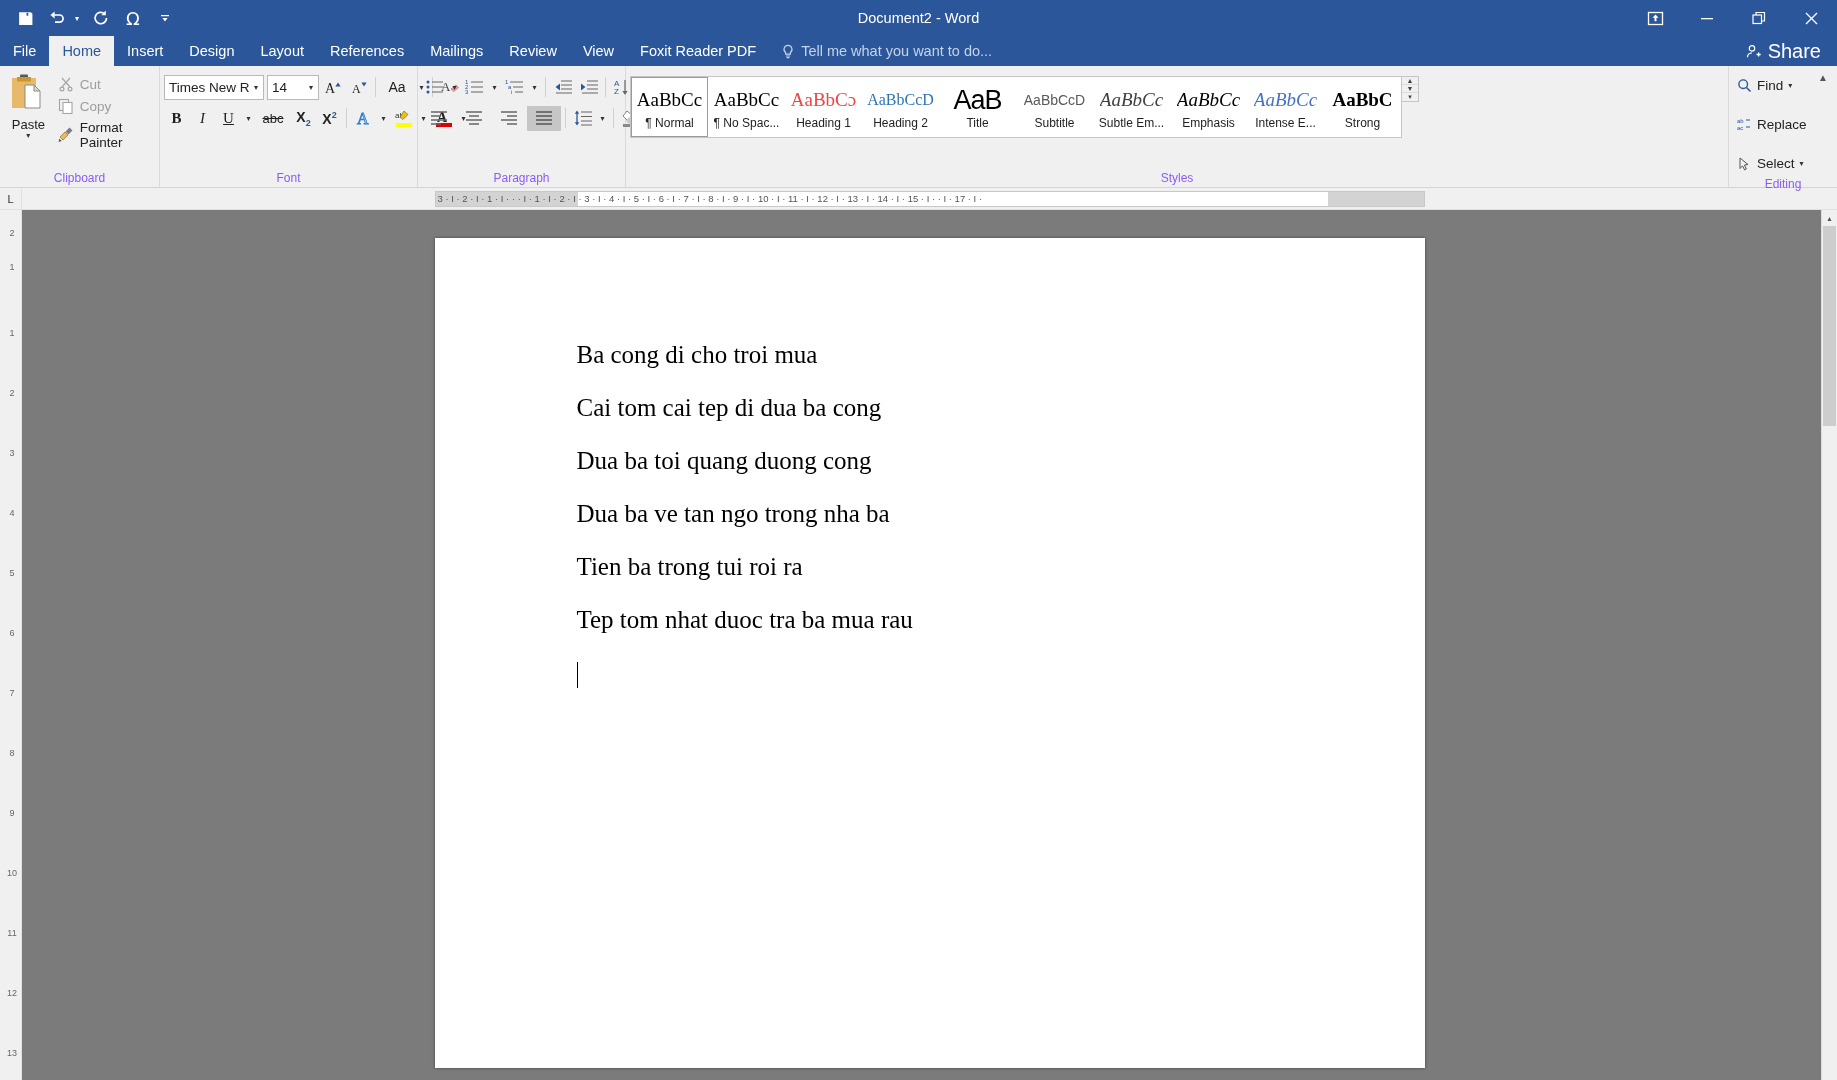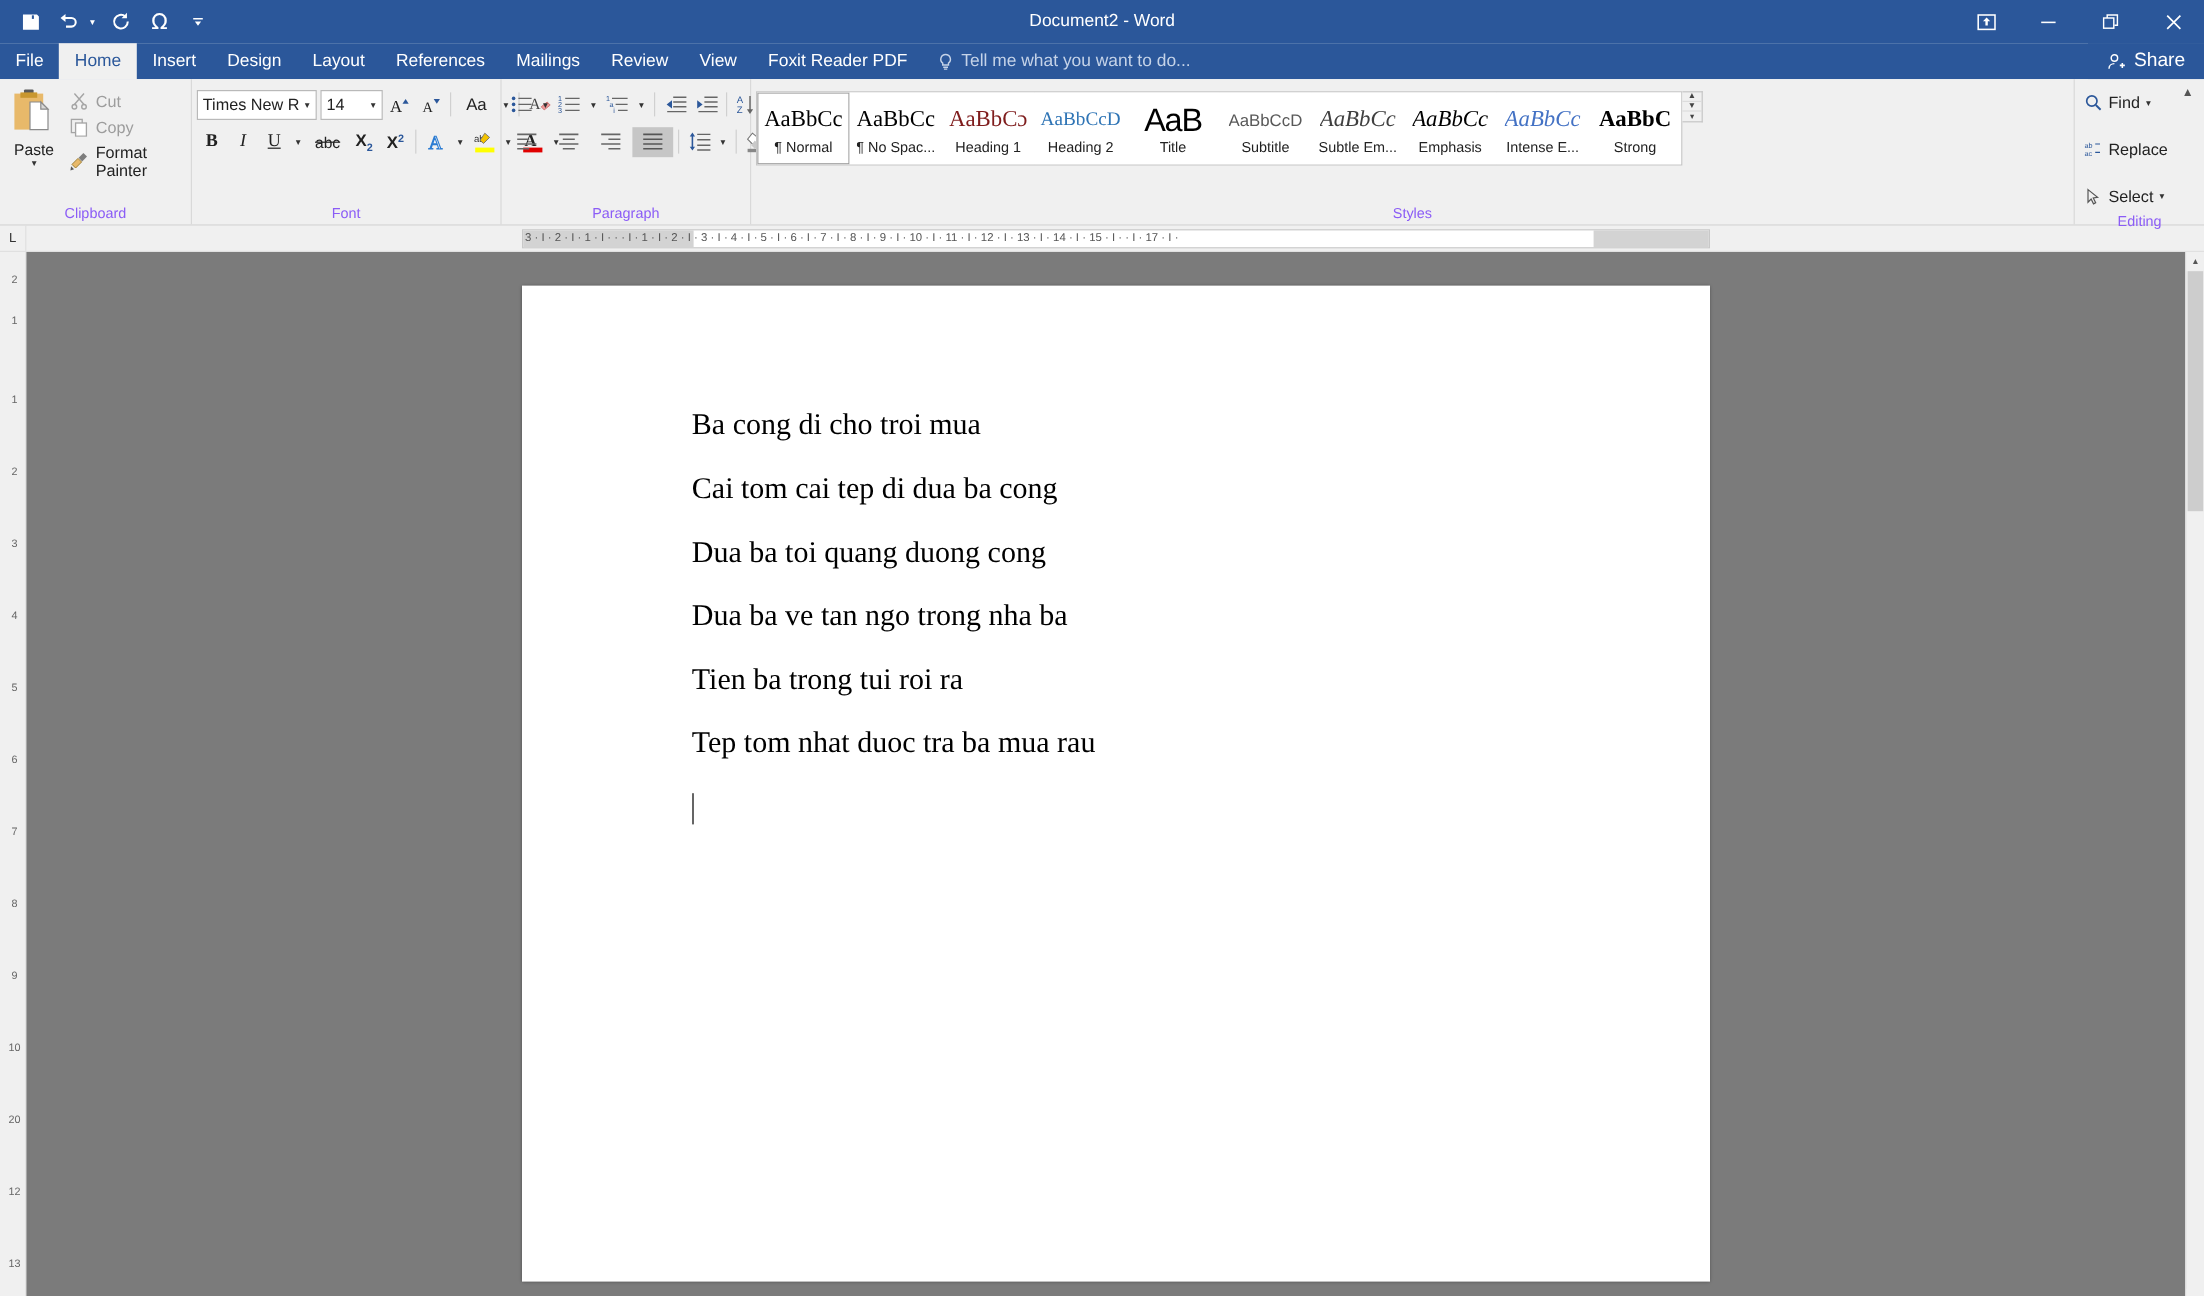--- a/index.html
+++ b/index.html
@@ -54,21 +54,21 @@
   }
   .tab.active { background: #f0f0f0; color: #2b579a; }
   .tellme {
     display: flex; align-items: center; gap: 6px;
     padding: 0 12px; font-size: 14.5px;
     color: #c5d3e8; font-style: normal;
   }
   .share-btn {
     margin-left: auto;
     display: flex; align-items: center; gap: 6px;
-    padding: 0 16px; font-size: 16px; color: #ffffff;
+    padding: 0 16px; font-size: 20px; color: #ffffff;
     background: #2b579a;
   }
 
   
   .ribbon {
     height: 122px;
     background: #f0f0f0;
     border-bottom: 1px solid #d4d4d4;
     display: flex;
     position: relative;
@@ -155,21 +155,21 @@
     display: flex; align-items: center;
   }
   .style-name {
     font-size: 12px; color: #222;
     white-space: nowrap; overflow: hidden;
     max-width: 74px; text-overflow: ellipsis;
     text-align: center; line-height: 14px;
   }
   .sp-normal { }
   .sp-nospace { }
-  .sp-h1 { color: #7f1d1d; font-weight: normal; }
+  .sp-h1 { color: #ef4444; font-weight: normal; }
   .sp-h2 { color: #2e74b5; font-size: 16px; }
   .sp-title { font-family: "Liberation Sans", sans-serif; font-size: 27px; color:#000; letter-spacing:-1px;}
   .sp-subtitle { font-family: "Liberation Sans", sans-serif; font-size: 14px; color: #595959; }
   .sp-subtle { font-style: italic; color: #404040; }
   .sp-emph { font-style: italic; color: #000; }
   .sp-intense { font-style: italic; color: #4472c4; }
   .sp-strong { font-weight: bold; color: #000; }
   .gallery-scroll {
     width: 17px; display: flex; flex-direction: column;
     border: 1px solid #c6c6c6; border-left: none; background: #f0f0f0;
@@ -708,21 +708,21 @@
     <div class="vr-num" style="top:118px;">1</div>
     <div class="vr-num" style="top:178px;">2</div>
     <div class="vr-num" style="top:238px;">3</div>
     <div class="vr-num" style="top:298px;">4</div>
     <div class="vr-num" style="top:358px;">5</div>
     <div class="vr-num" style="top:418px;">6</div>
     <div class="vr-num" style="top:478px;">7</div>
     <div class="vr-num" style="top:538px;">8</div>
     <div class="vr-num" style="top:598px;">9</div>
     <div class="vr-num" style="top:658px;">10</div>
-    <div class="vr-num" style="top:718px;">20</div>
+    <div class="vr-num" style="top:718px;">11</div>
     <div class="vr-num" style="top:778px;">12</div>
     <div class="vr-num" style="top:838px;">13</div>
   </div>
 
   <div class="canvas">
     <div class="page">
       <div class="doc-body">
         <div class="doc-line">Ba cong di cho troi mua</div>
         <div class="doc-line">Cai tom cai tep di dua ba cong</div>
         <div class="doc-line">Dua ba toi quang duong cong</div>

